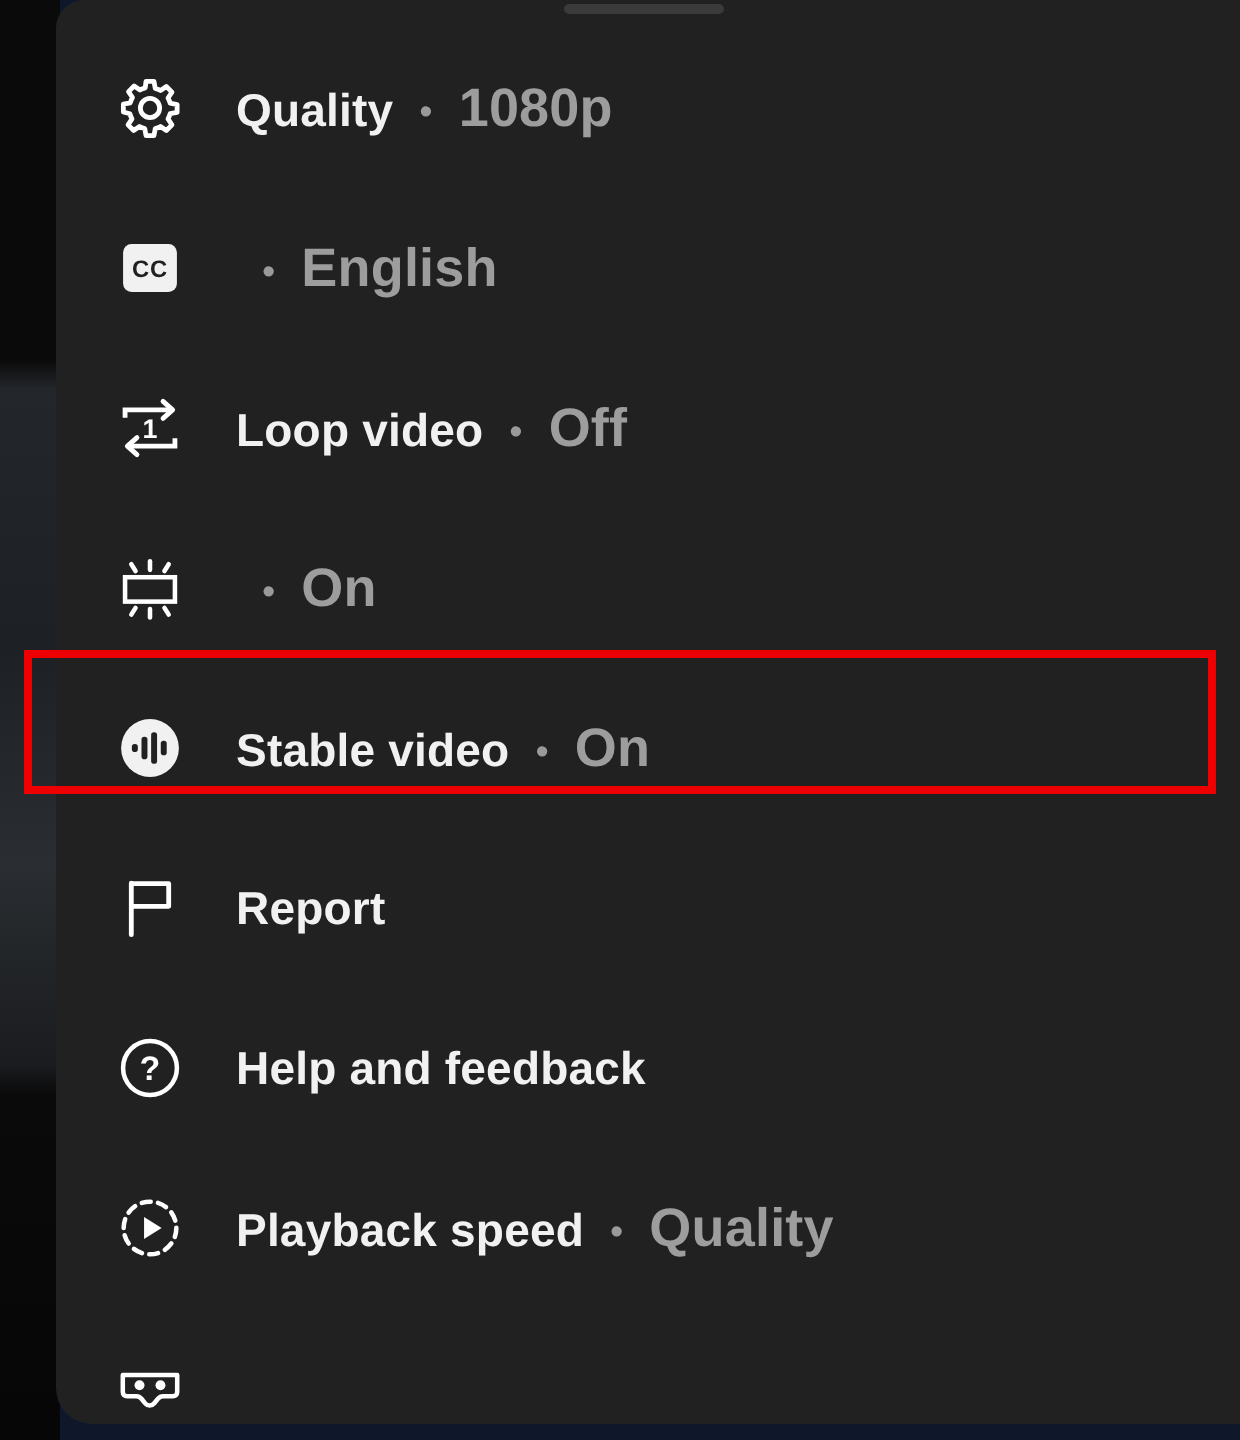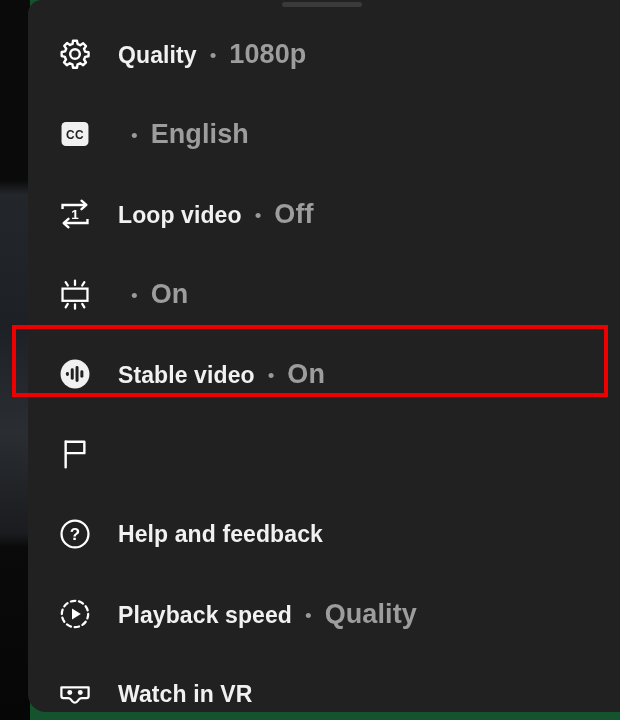--- a/index.html
+++ b/index.html
@@ -11,21 +11,21 @@
     width: 620px;
     height: 720px;
     overflow: hidden;
     font-family: "Liberation Sans", sans-serif;
   }
 
   #screen {
     position: relative;
     width: 620px;
     height: 720px;
-    background: #14532d;
+    background: #0f172a;
     overflow: hidden;
   }
 
   
   .video-backdrop {
     position: absolute;
     left: 0; top: 0;
     width: 30px; height: 720px;
     background: linear-gradient(180deg,
         #0a0a0a 0%,
@@ -228,20 +228,24 @@
         </div>
       </div>
 
       <div class="menu-item">
         <div class="icon-cell">
           <svg class="icon" viewBox="0 0 24 24">
             <path d="M5.4 21.4V3.2" fill="none" stroke="#ffffff" stroke-width="1.7" stroke-linecap="round"></path>
             <path d="M5.4 3.4h13.2v8.0H5.4" fill="none" stroke="#ffffff" stroke-width="1.7" stroke-linejoin="round"></path>
           </svg>
         </div>
+        <div class="labels">
+          <span class="label">Report</span>
+
+        </div>
       </div>
 
       <div class="menu-item">
         <div class="icon-cell">
           <svg class="icon" viewBox="0 0 24 24">
             <circle cx="12" cy="12" r="9.5" fill="none" stroke="#ffffff" stroke-width="1.6"></circle>
             <text x="12" y="16.3" text-anchor="middle" font-family="Liberation Sans, sans-serif" font-size="12" font-weight="bold" fill="#ffffff">?</text>
           </svg>
         </div>
         <div class="labels">
@@ -265,24 +269,20 @@
       </div>
 
       <div class="menu-item">
         <div class="icon-cell">
           <svg class="icon" viewBox="0 0 24 24">
             <path d="M2.4 7.4h19.2v6.0c0 .9-.6 1.5-1.5 1.5h-3.5c-.8 0-1.3.3-1.8.9l-1.3 1.6c-.8 1-2.4 1-3.2 0l-1.3-1.6c-.5-.6-1-.9-1.8-.9H3.9c-.9 0-1.5-.6-1.5-1.5z" fill="none" stroke="#ffffff" stroke-width="1.6" stroke-linejoin="round"></path>
             <circle cx="8.3" cy="11.0" r="1.75" fill="#ffffff"></circle>
             <circle cx="15.7" cy="11.0" r="1.75" fill="#ffffff"></circle>
           </svg>
         </div>
-        <div class="labels">
-          <span class="label">Watch in VR</span>
-
-        </div>
       </div>
 
     </div>
   </div>
 
   <div class="highlight-box" style="border-color: rgb(238, 0, 0);"></div>
 
 </div>
 
 </body></html>

